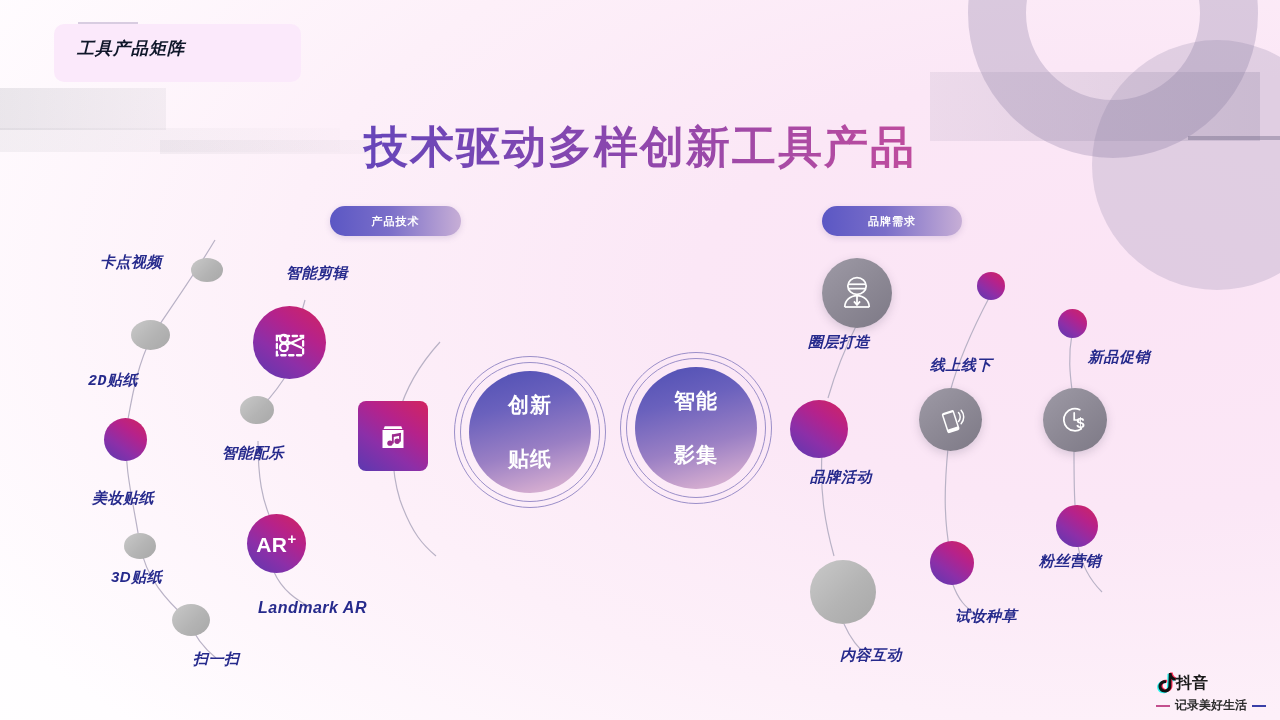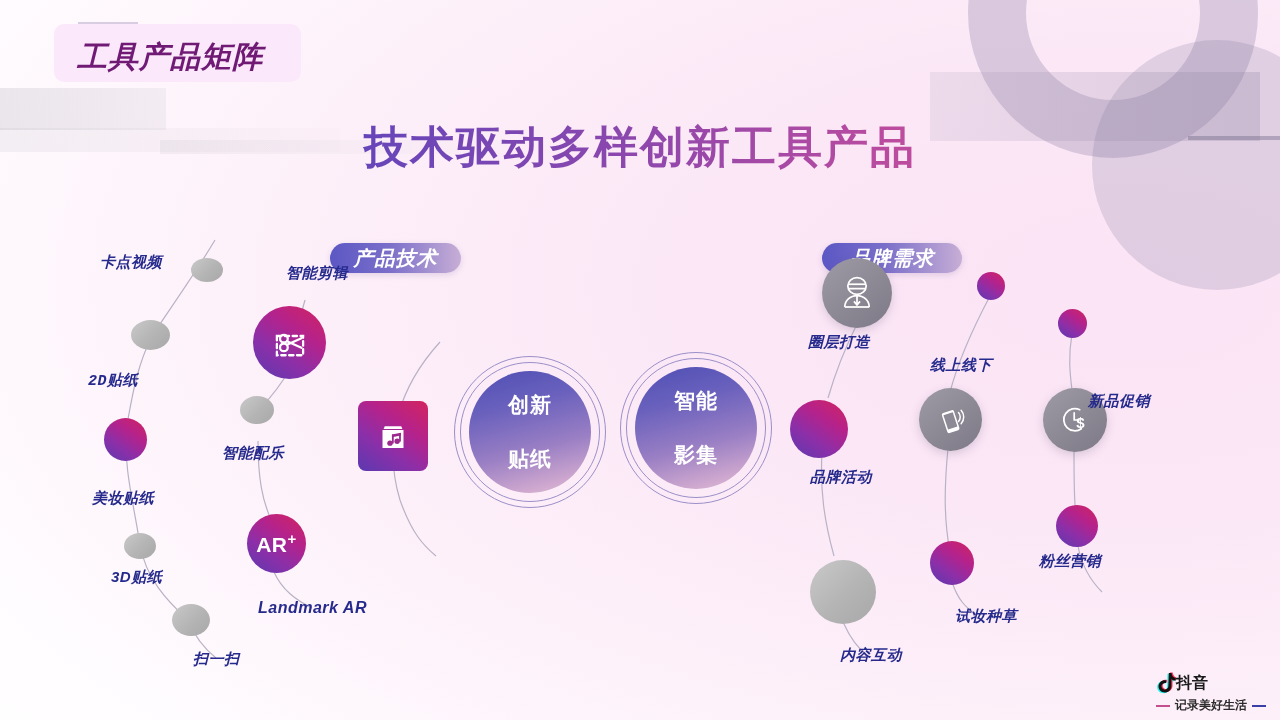--- a/index.html
+++ b/index.html
@@ -46,44 +46,43 @@
     background:linear-gradient(90deg, rgba(150,150,160,0.10), rgba(150,150,160,0.00));
   }
 
   
   #hdr-badge {
     position:absolute; left:54px; top:24px; width:247px; height:58px;
     background:#fbe9fb; border-radius:10px;
   }
   #hdr-badge .txt {
     position:absolute; left:23px; top:13px;
-    font-size:30px; font-weight:bold; font-style:italic;
-    color:#701a75; letter-spacing:1px;
+    font-size:17px; font-weight:bold; font-style:italic;
+    color:#0f172a; letter-spacing:1px;
   }
   #hdr-tick {
     position:absolute; left:78px; top:22px; width:60px; height:3px;
     background:rgba(170,150,190,0.45);
   }
   #main-title {
     position:absolute; left:0; top:118px; width:1280px; text-align:center;
     font-size:44px; font-weight:bold; letter-spacing:2px;
     background:linear-gradient(90deg,#4a3fc0 0%,#5b45bd 22%,#8a47ae 48%,#c04c9d 72%,#e0519a 100%);
     -webkit-background-clip:text; background-clip:text;
     -webkit-text-fill-color:transparent; color:#8a47ae;
   }
 
   
   .pill {
     position:absolute; height:30px; border-radius:15px;
     display:flex; align-items:center; justify-content:center;
-    color:#ffffff; font-size:20px; font-weight:bold; font-style:italic;
+    color:#ffffff; font-size:11px; font-weight:bold; 
     letter-spacing:1px;
     background:linear-gradient(90deg,#5b57c4 0%,#7a6ec9 45%,#c7aed6 100%);
     box-shadow:0 2px 6px rgba(100,80,150,0.18);
-    margin-top:37px;
   }
   #pill-tech  { left:330px; top:206px; width:131px; }
   #pill-brand { left:822px; top:206px; width:140px; }
 
   
   #links { position:absolute; left:0; top:0; width:1280px; height:720px; }
 
   
   .node { position:absolute; border-radius:50%; }
   .grey {
@@ -302,21 +301,21 @@
 
   <div class="node grad" style="left:1058px;top:309px;width:29px;height:29px;"></div>
 
   <div class="node grey-icon icon-node" style="left:1043px;top:388px;width:64px;height:64px;">
     <svg width="38" height="38" viewBox="0 0 48 48">
       <path d="M30 11 A14 14 0 1 0 32 35" fill="none" stroke="#fff" stroke-width="2.2" stroke-linecap="round"></path>
       <polyline points="23,15 23,24 29,24" fill="none" stroke="#fff" stroke-width="2.2" stroke-linecap="round" stroke-linejoin="round"></polyline>
       <text x="31" y="34" font-family="Liberation Sans, sans-serif" font-size="19" font-weight="bold" fill="#fff" text-anchor="middle">$</text>
     </svg>
   </div>
-  <div class="lbl" style="left:1088px;top:348px;margin-top:44px;">新品促销</div>
+  <div class="lbl" style="left:1088px;top:348px;">新品促销</div>
 
   <div class="node grad" style="left:1056px;top:505px;width:42px;height:42px;"></div>
   <div class="lbl" style="left:1039px;top:552px;">粉丝营销</div>
 
   <div id="footer-logo">
     <div class="row1">
       <svg width="20" height="22" viewBox="0 0 24 26">
         <path d="M15.4 1 L18.6 1 C19 4.4 20.9 6.6 23.6 7 L23.6 10.2
                  C21.4 10.1 19.6 9.3 18.4 8.2 L18.4 16.6
                  C18.4 21.2 14.9 24.4 10.6 24.4 C6.3 24.4 3 21.2 3 17

